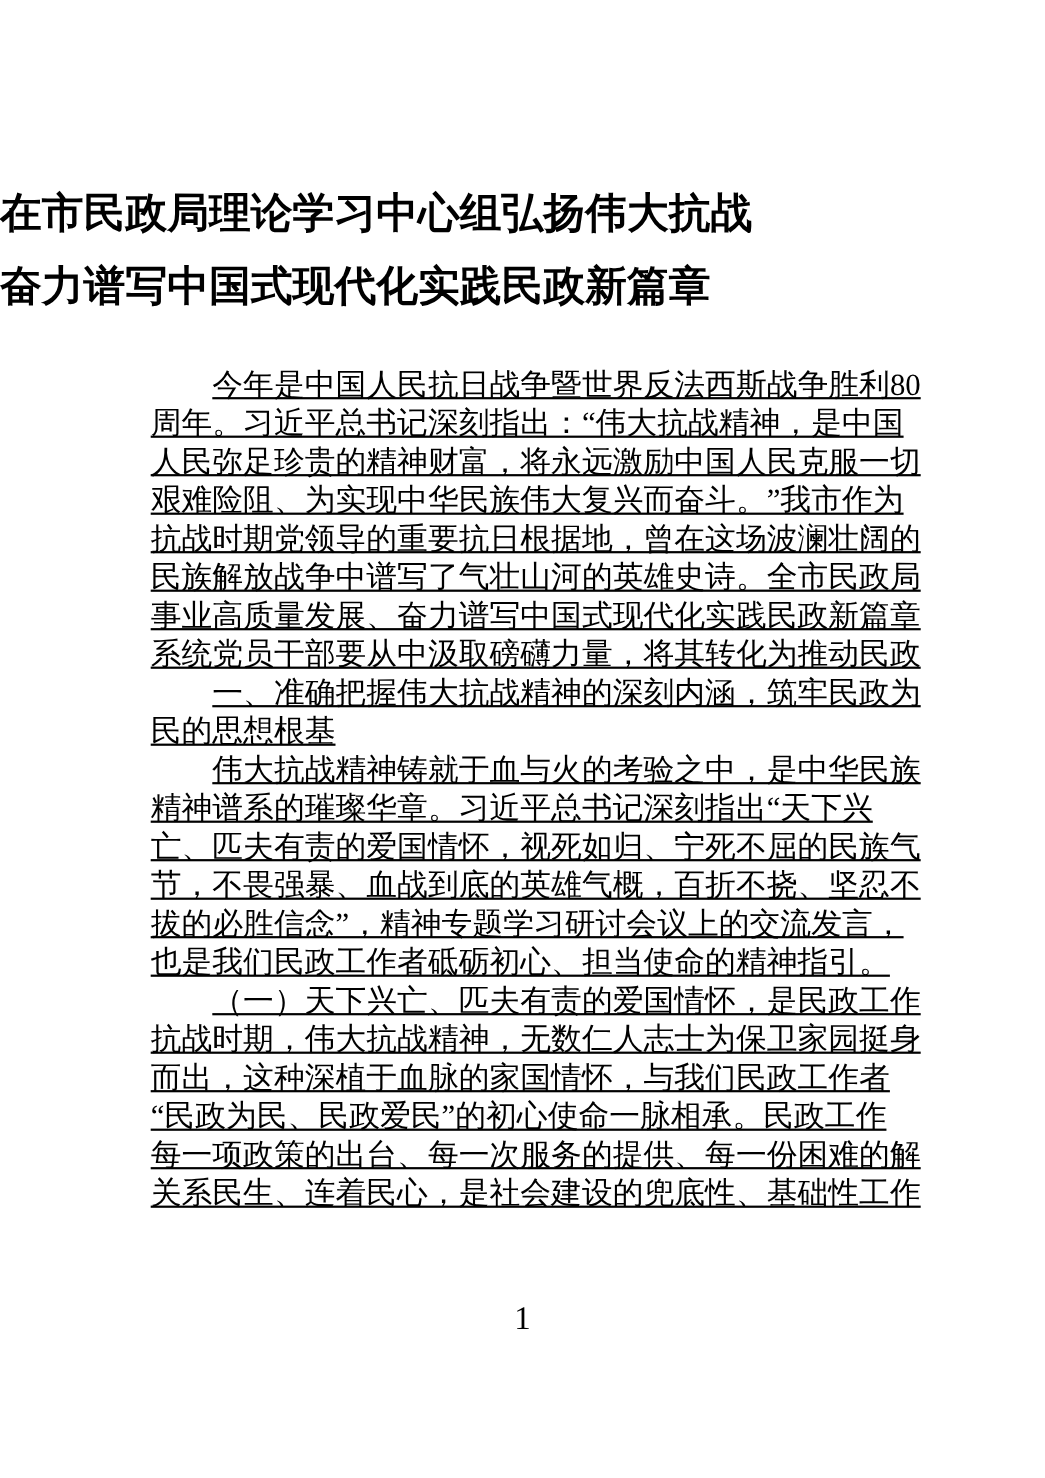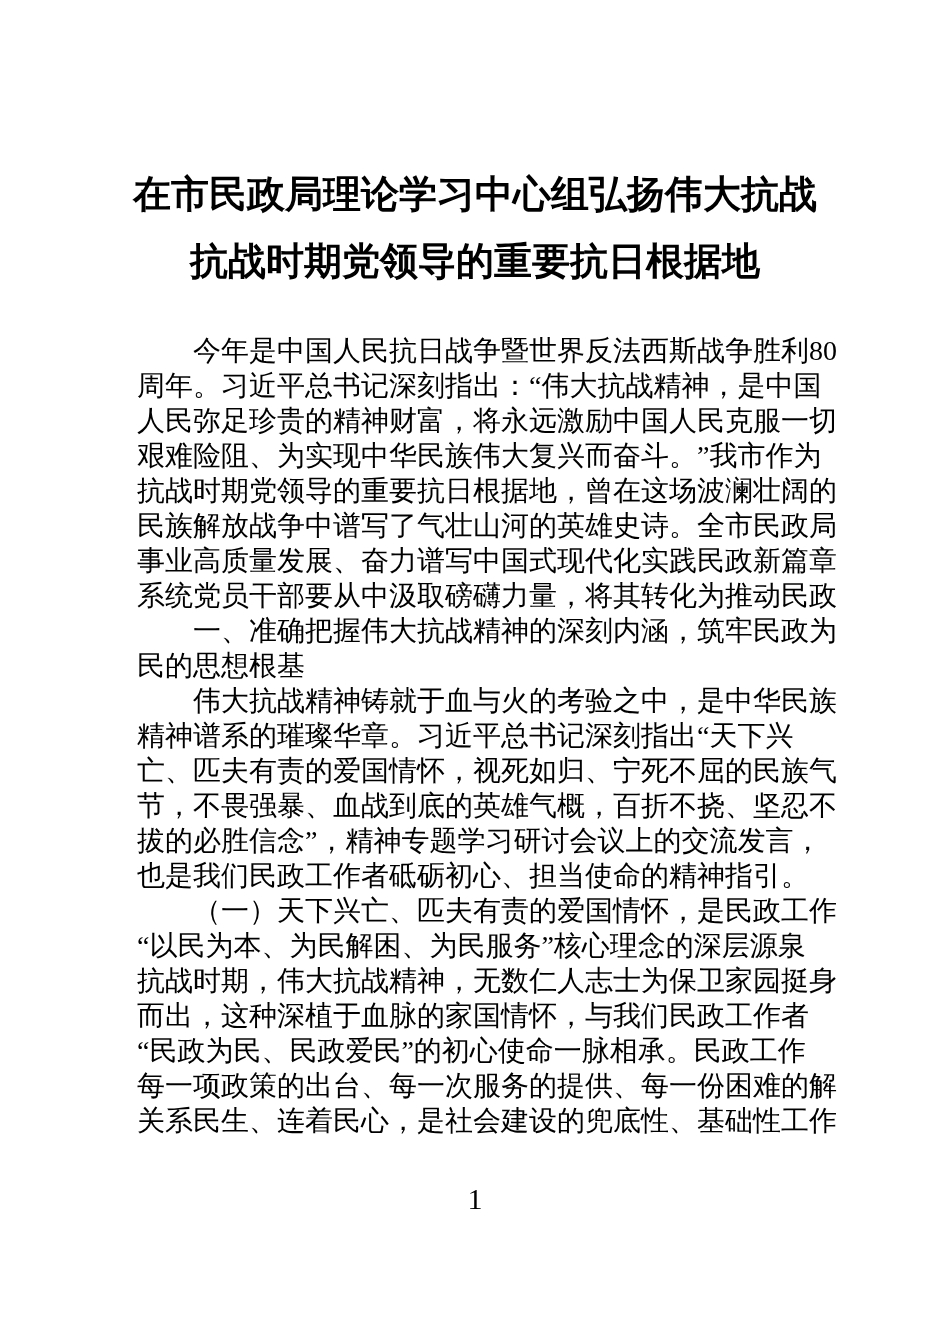--- a/index.html
+++ b/index.html
@@ -13,82 +13,82 @@
     height: 1344px;
     background: #ffffff;
     color: #000000;
     overflow: hidden;
   }
   .doc-title {
     position: absolute;
     top: 161px;
     left: 0;
     width: 100%;
-    text-align: center;
+    text-align: left;
     font-family: "Liberation Sans", "DejaVu Sans", sans-serif;
     font-size: 38px;
     line-height: 67px;
     font-weight: 700;
     letter-spacing: 0;
   }
   .doc-body {
     position: absolute;
     top: 333px;
     left: 137px;
     width: 745px;
   }
   .text-line {
     height: 35px;
     line-height: 35px;
     font-size: 28px;
     white-space: nowrap;
     
     font-family: "Liberation Serif", sans-serif;
     font-weight: 400;
+    text-decoration: underline;
   }
   .page-footer {
     position: absolute;
     top: 1181px;
     left: 0;
     width: 100%;
     text-align: center;
     font-family: "Liberation Serif", "DejaVu Serif", serif;
     font-size: 30px;
     line-height: 35px;
   }
 </style>
 </head>
 <body>
 
 <div class="page">
 
   <header class="doc-title">
     <div class="title-line">在市民政局理论学习中心组弘扬伟大抗战</div>
-    <div class="title-line">抗战时期党领导的重要抗日根据地</div>
+    <div class="title-line">奋力谱写中国式现代化实践民政新篇章</div>
   </header>
 
   <main class="doc-body">
       <div class="text-line" style="text-indent: 2em;">今年是中国人民抗日战争暨世界反法西斯战争胜利80</div>
       <div class="text-line">周年。习近平总书记深刻指出：“伟大抗战精神，是中国</div>
       <div class="text-line">人民弥足珍贵的精神财富，将永远激励中国人民克服一切</div>
       <div class="text-line">艰难险阻、为实现中华民族伟大复兴而奋斗。”我市作为</div>
       <div class="text-line">抗战时期党领导的重要抗日根据地，曾在这场波澜壮阔的</div>
       <div class="text-line">民族解放战争中谱写了气壮山河的英雄史诗。全市民政局</div>
       <div class="text-line">事业高质量发展、奋力谱写中国式现代化实践民政新篇章</div>
       <div class="text-line">系统党员干部要从中汲取磅礴力量，将其转化为推动民政</div>
       <div class="text-line" style="text-indent: 2em;">一、准确把握伟大抗战精神的深刻内涵，筑牢民政为</div>
       <div class="text-line">民的思想根基</div>
       <div class="text-line" style="text-indent: 2em;">伟大抗战精神铸就于血与火的考验之中，是中华民族</div>
       <div class="text-line">精神谱系的璀璨华章。习近平总书记深刻指出“天下兴</div>
       <div class="text-line">亡、匹夫有责的爱国情怀，视死如归、宁死不屈的民族气</div>
       <div class="text-line">节，不畏强暴、血战到底的英雄气概，百折不挠、坚忍不</div>
       <div class="text-line">拔的必胜信念”，精神专题学习研讨会议上的交流发言，</div>
       <div class="text-line">也是我们民政工作者砥砺初心、担当使命的精神指引。</div>
       <div class="text-line" style="text-indent: 2em;">（一）天下兴亡、匹夫有责的爱国情怀，是民政工作</div>
-      <div class="text-line">“以民为本、为民解困、为民服务”核心理念的深层源泉</div>
       <div class="text-line">抗战时期，伟大抗战精神，无数仁人志士为保卫家园挺身</div>
       <div class="text-line">而出，这种深植于血脉的家国情怀，与我们民政工作者</div>
       <div class="text-line">“民政为民、民政爱民”的初心使命一脉相承。民政工作</div>
       <div class="text-line">每一项政策的出台、每一次服务的提供、每一份困难的解</div>
       <div class="text-line">关系民生、连着民心，是社会建设的兜底性、基础性工作</div>
     </main>
 
   <footer class="page-footer">
     <span>1</span>
   </footer>

